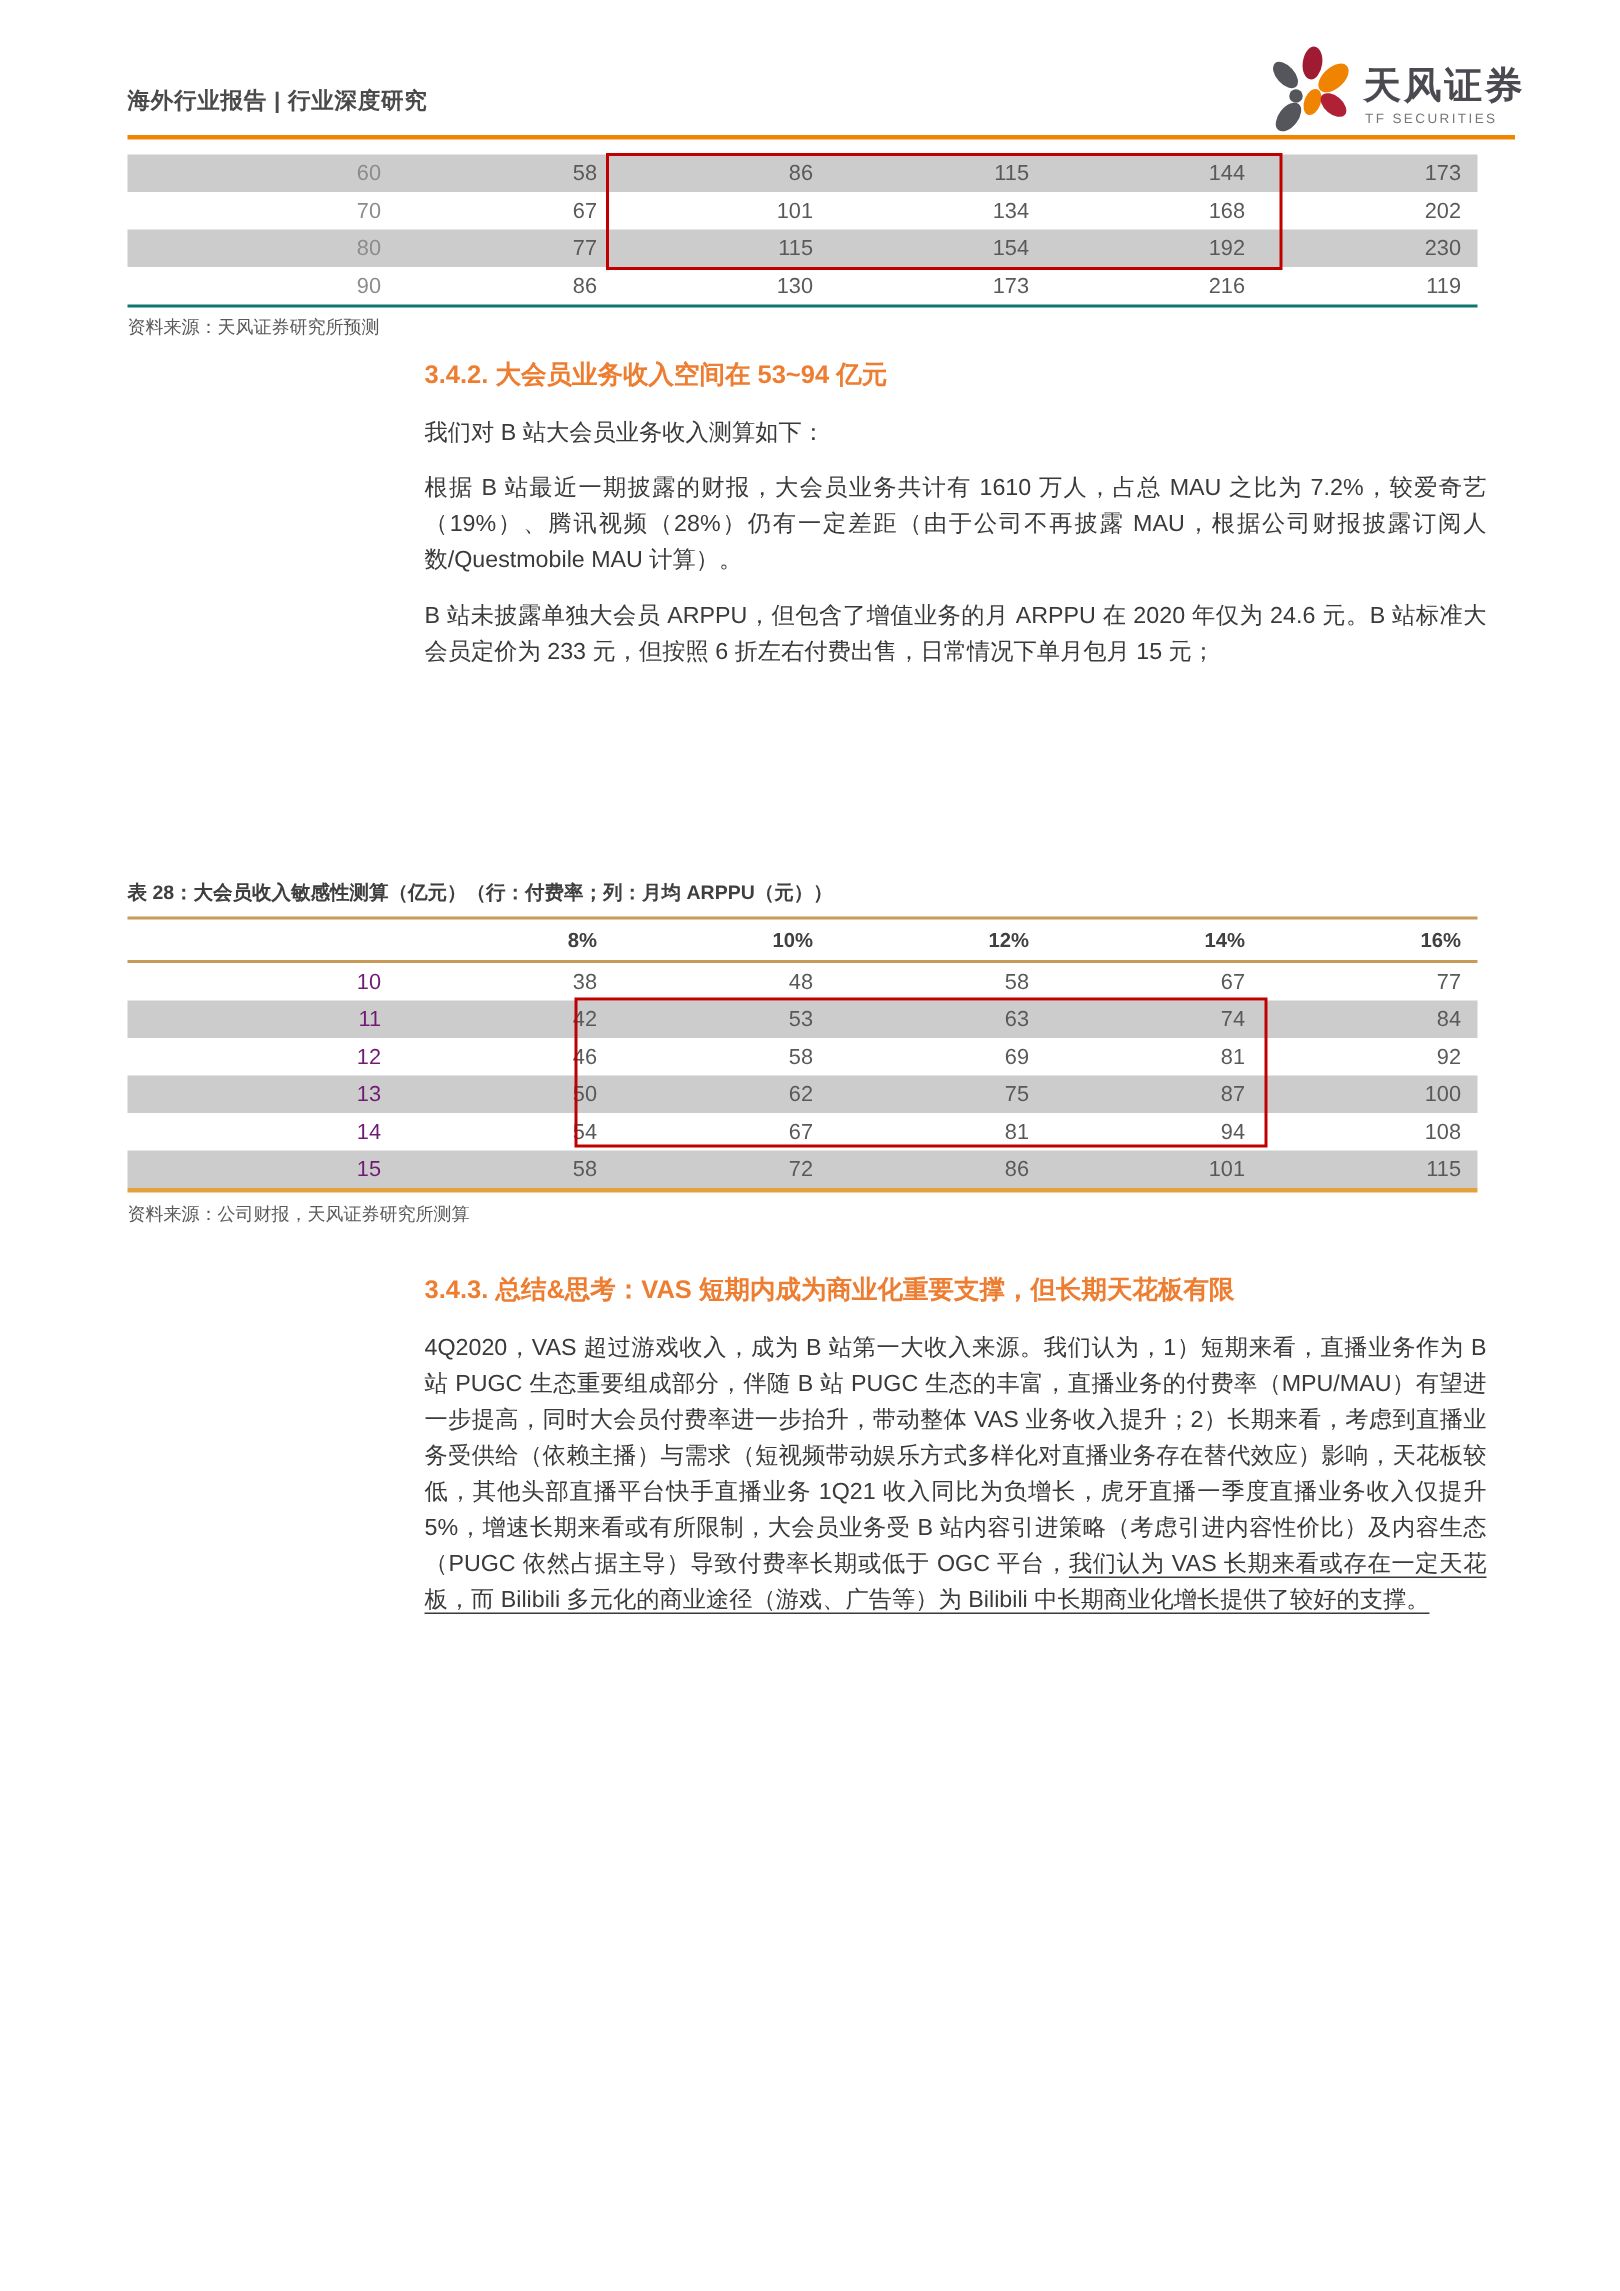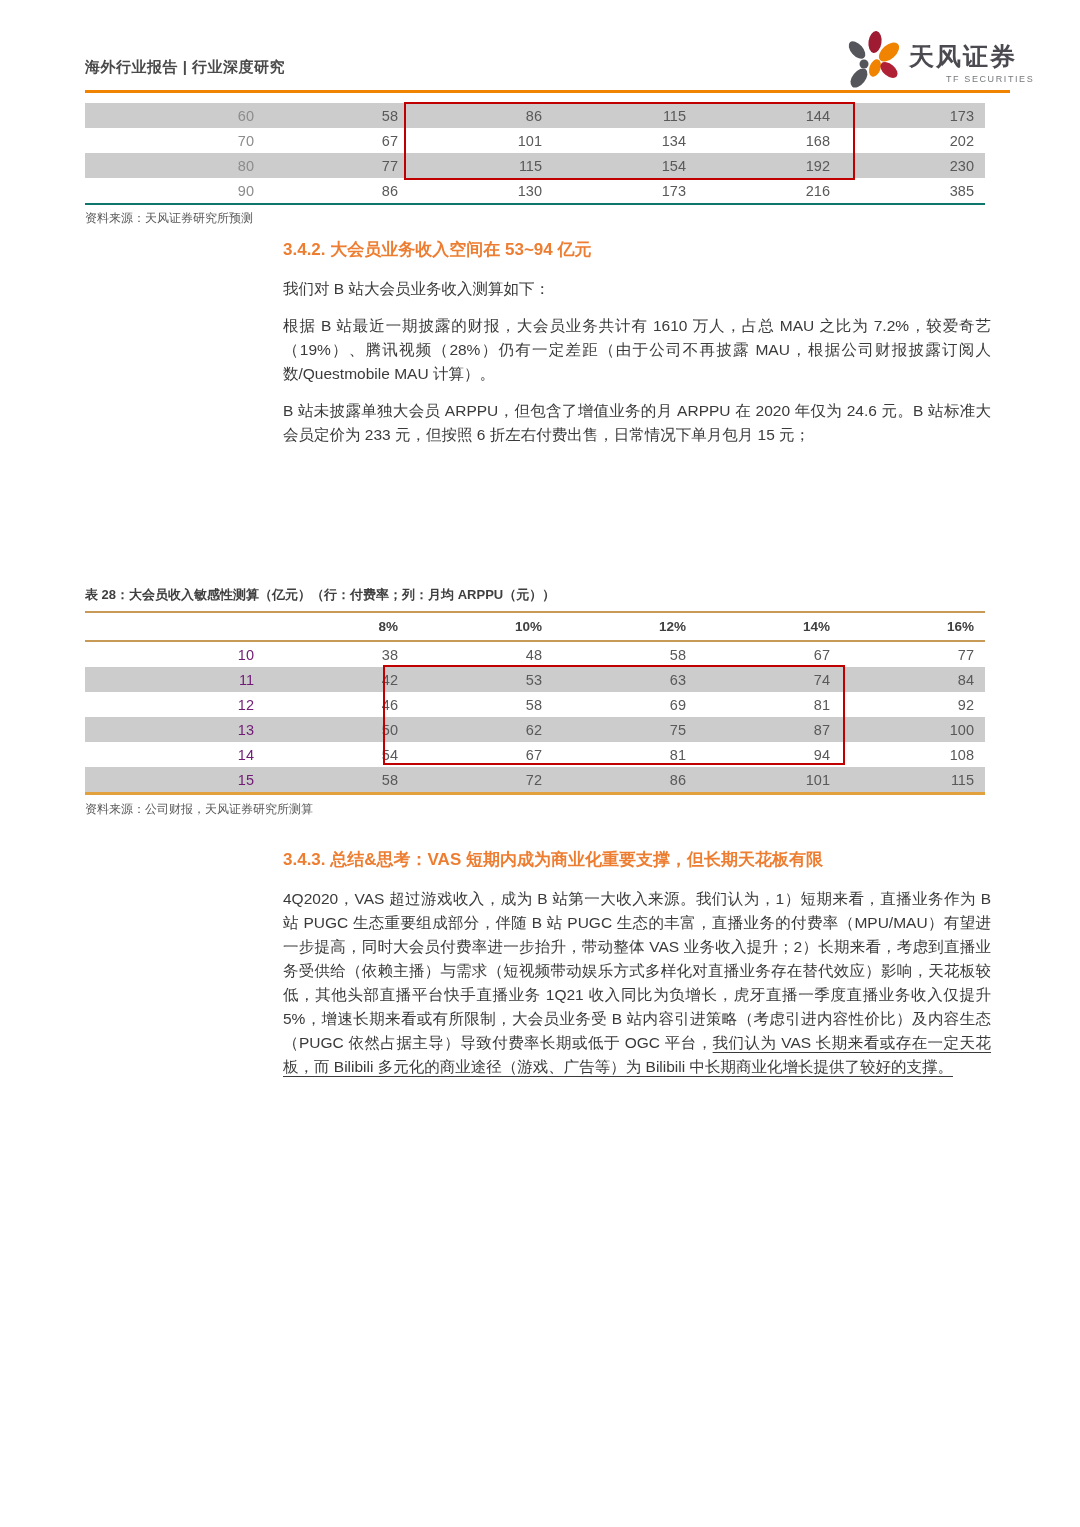--- a/index.html
+++ b/index.html
@@ -18,21 +18,21 @@
     background:var(--header-rule,#F08300);
   }
   .logo { position:absolute; left:845px; top:28px; width:170px; height:64px; }
   .logo svg { position:absolute; left:0; top:2px; }
   .logo-cn {
     position:absolute; left:64px; top:12px;
     font-size:25px; font-weight:bold; color:#4a4a50; letter-spacing:2px; white-space:nowrap;
   }
   .logo-en {
     position:absolute; left:65px; top:46px;
-    font-size:9px; color:#75787b; letter-spacing:1.6px; white-space:nowrap;margin-left:36px;
+    font-size:9px; color:#75787b; letter-spacing:1.6px; white-space:nowrap;
   }
 
   
   .data-table { position:absolute; left:85px; width:900px; }
   .top-table { top:103px; }
   .table-28 { top:611px; }
   .t-row { display:flex; height:25px; align-items:center; }
   .t-row.gray { background:var(--row-gray,#CCCCCC); }
   .t-cell {
     text-align:right; padding-right:11px; box-sizing:border-box;
@@ -127,21 +127,21 @@
           <div class="t-cell val">154</div>
           <div class="t-cell val">192</div>
           <div class="t-cell val">230</div>
         </div>
         <div class="t-row">
           <div class="t-cell label">90</div>
           <div class="t-cell val">86</div>
           <div class="t-cell val">130</div>
           <div class="t-cell val">173</div>
           <div class="t-cell val">216</div>
-          <div class="t-cell val">385</div>
+          <div class="t-cell val">119</div>
         </div>
       </div>
     <div class="red-box" style="left:319px; top:-1px; width:451px; height:78px;"></div>
   </div>
   <div class="src" style="top:210px;">资料来源：天风证券研究所预测</div>
 
   <div class="sec" style="top:238px;">
     <h2>3.4.2. 大会员业务收入空间在 53~94 亿元</h2>
     <p>我们对 B 站大会员业务收入测算如下：</p>
     <p>根据 B 站最近一期披露的财报，大会员业务共计有 1610 万人，占总 MAU 之比为 7.2%，较爱奇艺（19%）、腾讯视频（28%）仍有一定差距（由于公司不再披露 MAU，根据公司财报披露订阅人数/Questmobile MAU 计算）。</p>

